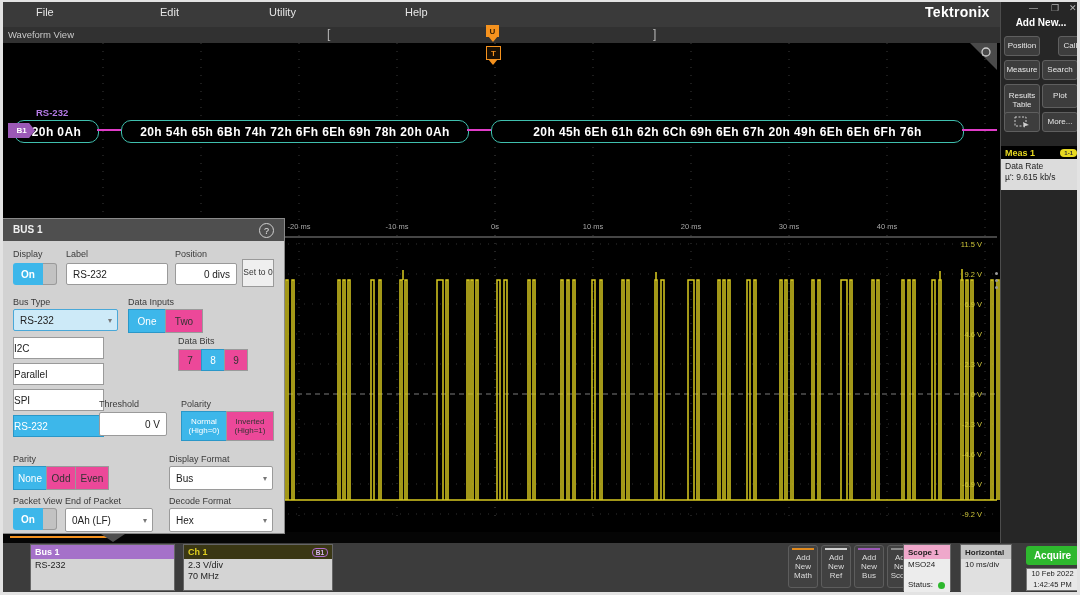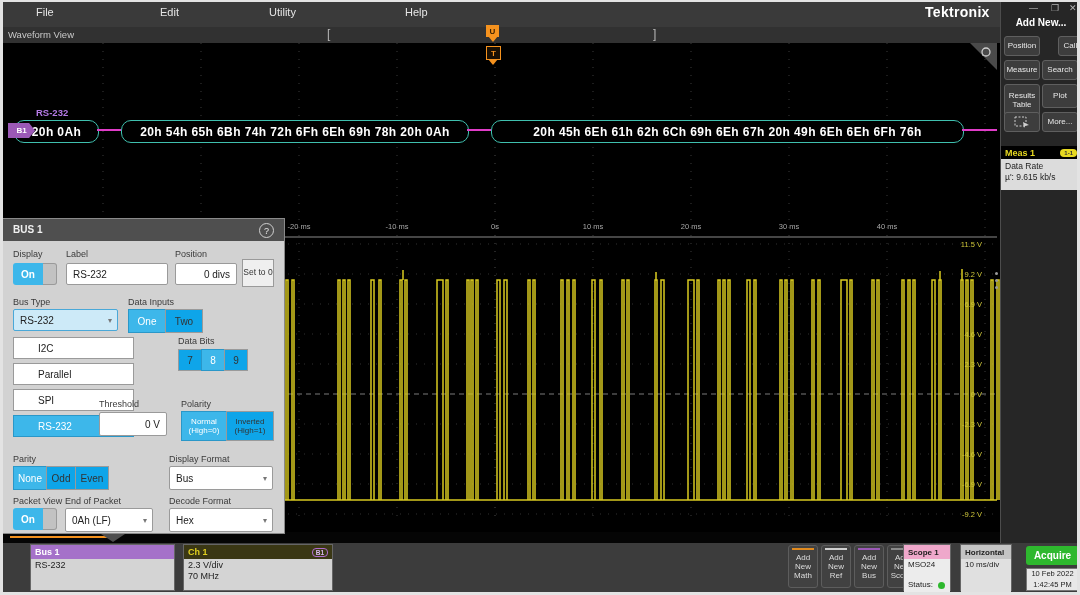--- a/index.html
+++ b/index.html
@@ -37,32 +37,32 @@
   
   #dialog{left:2px;top:218px;width:281px;height:314px;background:#d2d2d2;border:1px solid #8a8a8a;z-index:10;}
   #dlg-head{position:absolute;left:0;top:0;width:100%;height:22px;background:#4f4f4f;}
   #dlg-title{position:absolute;left:10px;top:5px;color:#f0f0f0;font-size:10px;font-weight:bold;}
   #dlg-help{position:absolute;right:10px;top:4px;width:13px;height:13px;border:1px solid #cfcfcf;border-radius:50%;
             color:#e8e8e8;font-size:9px;display:flex;align-items:center;justify-content:center;}
   .dlbl{position:absolute;color:#3a3a3a;font-size:9px;}
   .dinput{position:absolute;background:#fff;border:1px solid #9a9a9a;border-radius:2px;color:#222;
           font-size:10px;display:flex;align-items:center;padding:0 6px;box-sizing:border-box;}
   .dinput.right{justify-content:flex-end;}
-  .seg{position:absolute;box-sizing:border-box;border:1px solid #9a9a9a;background:#0ea5e9;color:#333;
+  .seg{position:absolute;box-sizing:border-box;border:1px solid #9a9a9a;background:#ec4899;color:#333;
        font-size:10px;display:flex;align-items:center;justify-content:center;text-align:center;}
   .seg.on{background:#3db7ea;color:#fff;border-color:#2a97c8;}
   .toggle{position:absolute;height:22px;display:flex;}
   .toggle .tg-on{width:30px;background:#3db7ea;color:#fff;font-size:10px;font-weight:bold;
                  display:flex;align-items:center;justify-content:center;border-radius:3px 0 0 3px;}
   .toggle .tg-knob{width:14px;background:#c2c2c2;border:1px solid #9a9a9a;border-left:none;border-radius:0 3px 3px 0;box-sizing:border-box;}
   .ddown{position:absolute;background:#fff;border:1px solid #9a9a9a;border-radius:2px;color:#222;font-size:10px;
          display:flex;align-items:center;padding:0 6px;box-sizing:border-box;}
   .ddown .chev{position:absolute;right:5px;color:#777;font-size:8px;}
-  .dd-item{position:absolute;left:10px;width:121px;height:22px;background:#fff;border:1px solid #9a9a9a;
-           color:#222;font-size:10px;display:flex;align-items:center;padding:0 24px;box-sizing:border-box;}
+  .dd-item{position:absolute;left:10px;width:91px;height:22px;background:#fff;border:1px solid #9a9a9a;
+           color:#222;font-size:10px;display:flex;align-items:center;padding:0 0;box-sizing:border-box;}
   .dd-item.sel{background:#3db7ea;color:#fff;border-color:#2a97c8;}
   .prewrap{white-space:pre-line;line-height:1.15;text-align:center;}
   
   #bottom-strip{left:0;top:532px;width:1000px;height:11px;background:#050505;}
   #gnd-line{position:absolute;left:10px;top:4px;width:100px;height:2px;background:#f5921e;}
   #notch{position:absolute;left:98px;top:0;width:0;height:0;border-left:15px solid transparent;
          border-right:15px solid transparent;border-top:10px solid #4e4e4e;}
   #bottom-bar{left:0;top:543px;width:1080px;height:49px;background:#3c3c3c;}
   .card{position:absolute;top:1px;height:47px;border:1px solid #666;box-sizing:border-box;background:#d4d4d4;}
   .card-head{height:14px;font-size:9px;font-weight:bold;display:flex;align-items:center;padding:0 4px;justify-content:space-between;}

